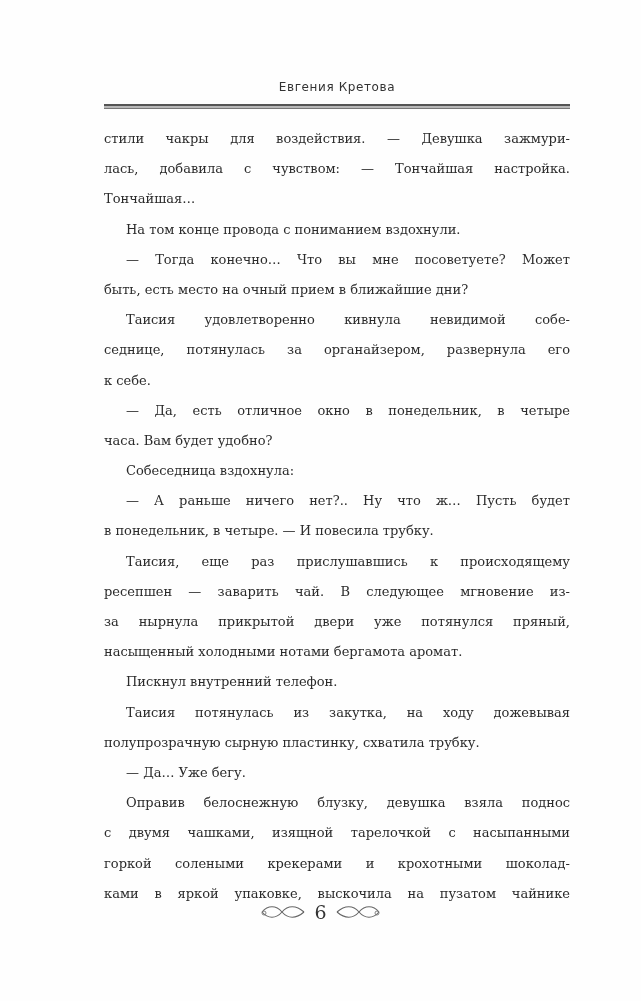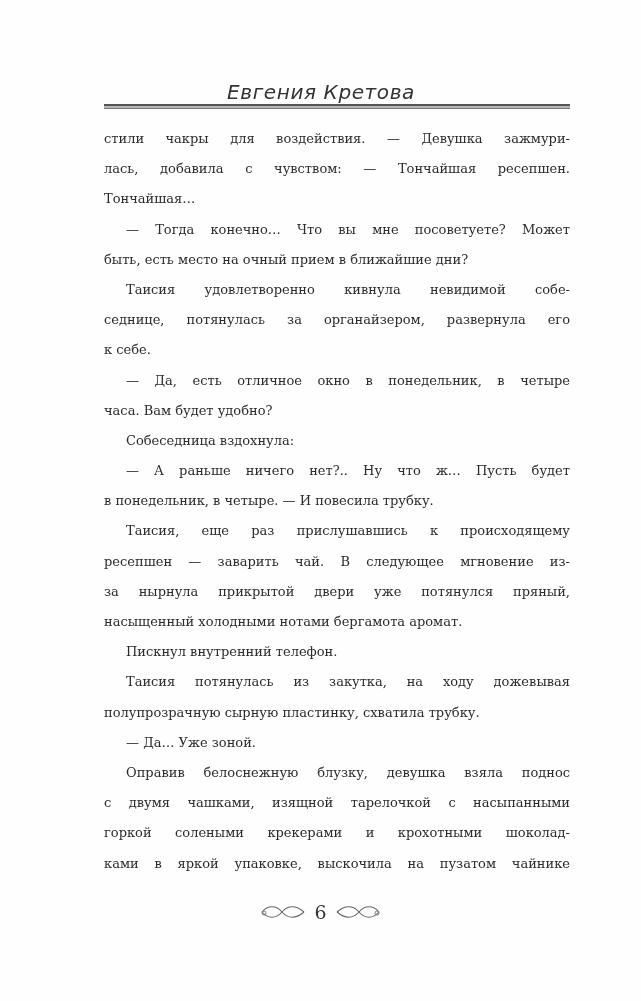--- a/index.html
+++ b/index.html
@@ -16,29 +16,28 @@
       color: #2b2b2b;
     }
     .page {
       position: absolute;
       left: 0; top: 0;
       width: 641px; height: 1001px;
       background: #fefefe;
     }
     .running-head {
       position: absolute;
-      left: 88px;
+      left: 104px;
       width: 466px;
       top: 80px;
       text-align: center;
       font-family: "DejaVu Sans", "Liberation Sans", sans-serif;
-      font-size: 20px;
+      font-size: 12px;
       letter-spacing: 0.6px;
       color: #333;
-      font-style: italic;
     }
     .head-rule {
       position: absolute;
       left: 104px;
       top: 104px;
       width: 466px;
       height: 5px;
       box-sizing: border-box;
       border-top: 2px solid #555;
       border-bottom: 1px solid #777;
@@ -82,40 +81,41 @@
 </head>
 <body>
 
 <div class="page">
 
   <div class="running-head">Евгения Кретова</div>
   <div class="head-rule"></div>
 
   <div class="text-block" id="text-block">
       <span class="line">стили чакры для воздействия. — Девушка зажмури-</span>
-      <span class="line">лась, добавила с чувством: — Тончайшая ресепшен.</span>
+      <span class="line">лась, добавила с чувством: — Тончайшая настройка.</span>
       <span class="line last">Тончайшая…</span>
+      <span class="line indent last">На том конце провода с пониманием вздохнули.</span>
       <span class="line indent">— Тогда конечно… Что вы мне посоветуете? Может</span>
       <span class="line last">быть, есть место на очный прием в ближайшие дни?</span>
       <span class="line indent">Таисия удовлетворенно кивнула невидимой собе-</span>
       <span class="line">седнице, потянулась за органайзером, развернула его</span>
       <span class="line last">к себе.</span>
       <span class="line indent">— Да, есть отличное окно в понедельник, в четыре</span>
       <span class="line last">часа. Вам будет удобно?</span>
       <span class="line indent last">Собеседница вздохнула:</span>
       <span class="line indent">— А раньше ничего нет?.. Ну что ж… Пусть будет</span>
       <span class="line last">в понедельник, в четыре. — И повесила трубку.</span>
       <span class="line indent">Таисия, еще раз прислушавшись к происходящему</span>
       <span class="line">ресепшен — заварить чай. В следующее мгновение из-</span>
       <span class="line">за нырнула прикрытой двери уже потянулся пряный,</span>
       <span class="line last">насыщенный холодными нотами бергамота аромат.</span>
       <span class="line indent last">Пискнул внутренний телефон.</span>
       <span class="line indent">Таисия потянулась из закутка, на ходу дожевывая</span>
       <span class="line last">полупрозрачную сырную пластинку, схватила трубку.</span>
-      <span class="line indent last">— Да… Уже зоной.</span>
+      <span class="line indent last">— Да… Уже бегу.</span>
       <span class="line indent">Оправив белоснежную блузку, девушка взяла поднос</span>
       <span class="line">с двумя чашками, изящной тарелочкой с насыпанными</span>
       <span class="line">горкой солеными крекерами и крохотными шоколад-</span>
       <span class="line">ками в яркой упаковке, выскочила на пузатом чайнике</span>
     </div>
 
   <div class="folio">
     <span class="flourish">
       <svg width="46" height="14" viewBox="0 0 46 14">
         <path d="M2 7 C8 0, 16 0, 22 7 S36 14, 44 7" fill="none" stroke="#666" stroke-width="1.1"></path>

